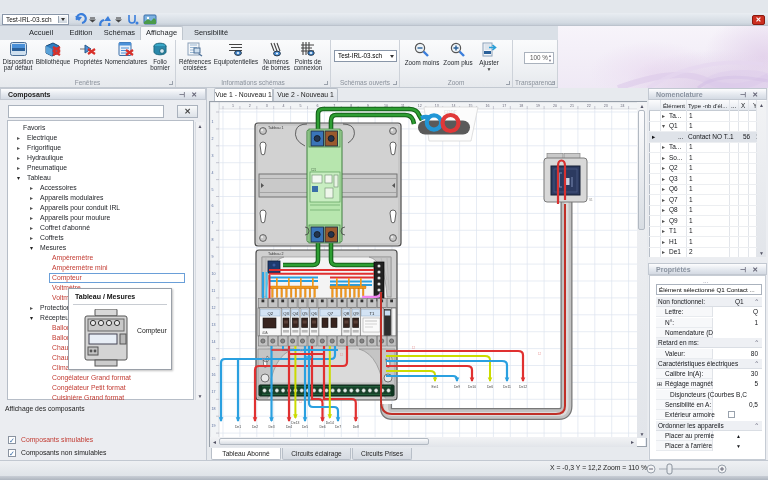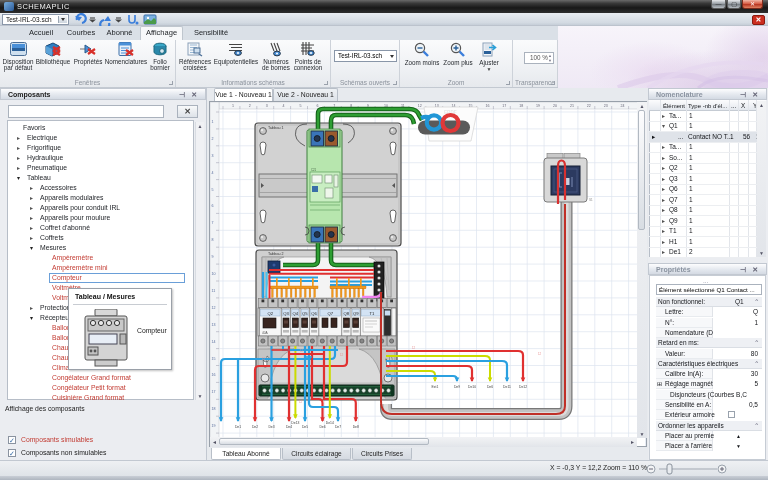--- a/index.html
+++ b/index.html
@@ -67,33 +67,20 @@
 
 #rpanel{left:648px;top:0;width:120px;height:372px;background:#ebedf1;}
 .cell{position:absolute;font-size:6.5px;color:#14161a;line-height:10px;white-space:nowrap;}
 
 #status{left:0;top:460px;width:768px;height:16px;background:linear-gradient(180deg,#eef0f3,#dfe3e8);border-top:1px solid #c2c8d1;}
 #status .xy{position:absolute;right:121px;top:3px;font-size:6.8px;color:#222;}
 #bstrip{left:0;top:476px;width:768px;height:4px;background:linear-gradient(180deg,#c9ced6,#aeb5bf);}
 </style></head>
 <body>
 <div id="root">
-  <div id="title" class="abs">
-      <div id="appico" class="abs"></div>
-      <div class="txt abs">SCHEMAPLIC</div>
-    <div id="btnmin" class="abs winbtn">
-        <span>—</span>
-      </div>
-    <div id="btnmax" class="abs winbtn">
-        <span>▢</span>
-      </div>
-    <div id="btncls" class="abs winbtn">
-        <span>✕</span>
-      </div>
-  </div>
   <div id="qat" class="abs">
     <div id="combo1" class="abs">Test-IRL-03.sch<div class="arr">
           <div class="darr" style="left:2px;top:2px;"></div>
         </div></div>
     <svg class="abs" style="left:74px;top:0px" width="90" height="13" viewBox="0 0 90 13">
       <path d="M3 7 A 4.5 4.5 0 1 1 8 10" fill="none" stroke="#3a7edb" stroke-width="2.2"></path>
         <path d="M1 3 L5 8 L8 4 Z" fill="#3a7edb"></path>
       <path d="M16 5 l5 0" stroke="#333" stroke-width="1"></path>
         <path d="M15 6.5 l3.5 3 3.5 -3 z" fill="#444"></path>
       <path d="M35 10 A 4.5 4.5 0 1 1 30 7" fill="none" stroke="#3a7edb" stroke-width="2.2"></path>
@@ -104,22 +91,22 @@
         <circle cx="63" cy="10" r="1.5" fill="#3a7edb"></circle>
       <rect x="70" y="2" width="12" height="9" rx="1" fill="#7ab0e0" stroke="#3a6ea8"></rect>
         <path d="M70 9 l4 -3 3 2 3 -3 2 2 v4 h-12 z" fill="#4a9a4a"></path>
         <circle cx="74" cy="5" r="1.2" fill="#fff"></circle>
     </svg>
     <div id="redx" class="abs">✕</div>
   </div>
   <div id="tabrow" class="abs">
     <div id="tabsel"></div>
     <div class="rtab" style="left:22px;width:38px;">Accueil</div>
-    <div class="rtab" style="left:64px;width:34px;">Courbes</div>
-    <div class="rtab" style="left:101px;width:37px;">Abonné</div>
+    <div class="rtab" style="left:64px;width:34px;">Edition</div>
+    <div class="rtab" style="left:101px;width:37px;">Schémas</div>
     <div class="rtab" style="left:140px;width:43px;text-align:center;">Affichage</div>
     <div class="rtab" style="left:186px;width:50px;">Sensibilité</div>
   </div>
   <div id="ribbon" class="abs">
     <div class="rgroup" style="left:0;width:176px;">
         <div class="glabel">Fenêtres</div>
         <div class="gl"></div>
       </div>
     <div class="rgroup" style="left:176px;width:155px;">
         <div class="glabel">Informations schémas</div>

